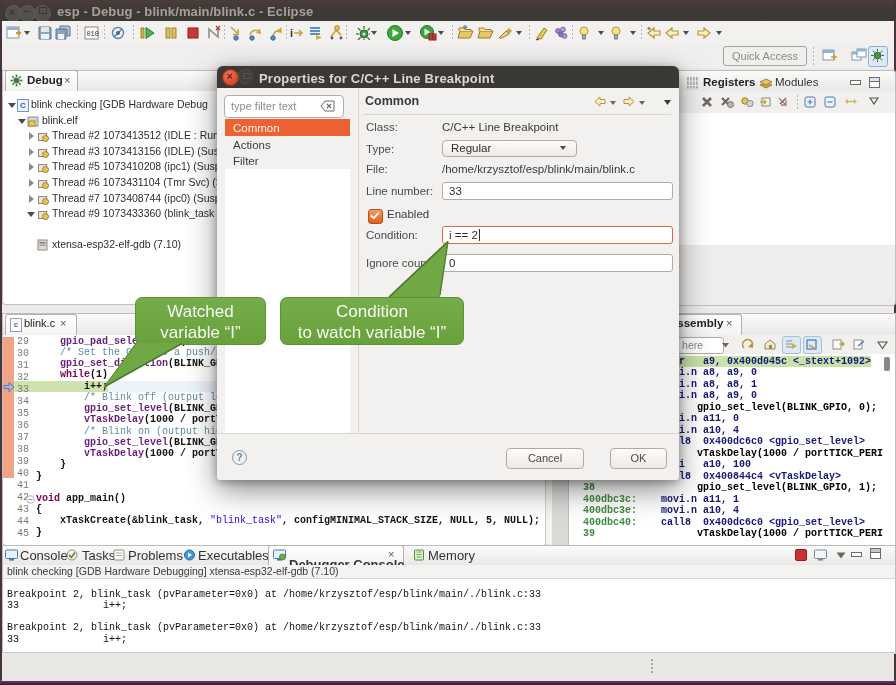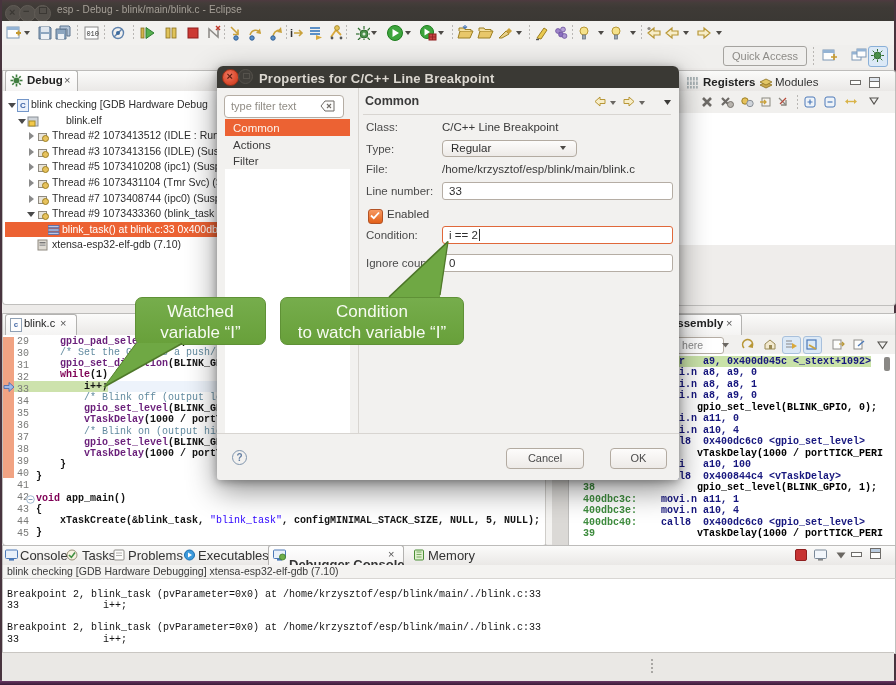--- a/index.html
+++ b/index.html
@@ -37,21 +37,21 @@
 <div class="a" style="left:0;top:0;width:2px;height:685px;background:#48343e;"></div>
 <div class="a" style="left:894px;top:0;width:2px;height:685px;background:#48343e;"></div>
 <div class="a" style="left:0;top:680px;width:896px;height:5px;background:linear-gradient(#7a4473 0px,#5c2f57 2px,#3a1b37 5px);"></div>
 
 <div class="a" style="left:5px;top:5px;width:15px;height:15px;border-radius:50%;background:#534f4a;border:1px solid #625d57;"></div>
 <div class="a" style="left:19px;top:5px;width:15px;height:15px;border-radius:50%;background:#534f4a;border:1px solid #625d57;"></div>
 <div class="a" style="left:34px;top:5px;width:15px;height:15px;border-radius:50%;background:#534f4a;border:1px solid #625d57;"></div>
 <div class="a" style="left:9px;top:6px;color:#3b3834;font-size:11px;font-weight:bold;">×</div>
 <div class="a" style="left:23px;top:5px;color:#3b3834;font-size:11px;font-weight:bold;">−</div>
 <div class="a" style="left:38.5px;top:6.5px;width:6px;height:5px;border:1.5px solid #3b3834;"></div>
-<div class="a" style="left:57px;top:4px;font-size:10px;font-weight:normal;color:#a6a098;letter-spacing:0.1px;">esp - Debug - blink/main/blink.c - Eclipse</div>
+<div class="a" style="left:57px;top:4px;font-size:13px;font-weight:bold;color:#a6a098;letter-spacing:0.1px;">esp - Debug - blink/main/blink.c - Eclipse</div>
 
 <div class="a" style="left:2px;top:21px;width:892px;height:24px;background:#f2f1ef;"></div>
 <div id="tb1" class="a" style="left:0;top:21px;width:896px;height:24px;">
  <svg class="a" style="left:6px;top:4px;" width="16" height="16">
       <rect x="1" y="2" width="12" height="11" fill="#fdfdfd" stroke="#7d97b5" stroke-width="1"></rect>
       <rect x="1" y="2" width="12" height="3" fill="#94b3d4"></rect>
       <path d="M10,8 L15,8 M12.5,5.5 L12.5,10.5" stroke="#c79a2f" stroke-width="1.8"></path>
     </svg>
  <div class="dd" style="left:24px;top:10px;"></div>
  <svg class="a" style="left:37px;top:4px;" width="16" height="16">
@@ -256,21 +256,21 @@
    <span class="exp open" style="left:3px;"></span>
    <span class="a" style="left:12px;top:2px;width:10px;height:11px;background:#eaf1fb;border:1px solid #7396c8;font-size:8px;line-height:11px;text-align:center;color:#3b62a5;font-weight:bold;">C</span>
    <span class="a" style="left:26px;">blink checking [GDB Hardware Debug</span>
  </div>
  <div class="treerow" style="top:21.6px;">
    <span class="exp open" style="left:13px;"></span>
    <svg class="a" style="left:22px;top:2px;" width="12" height="12">
         <rect x="1" y="2" width="10" height="9" fill="#cfd4da" stroke="#8a8f96" stroke-width="1"></rect>
         <rect x="2" y="6" width="6" height="5" fill="#f3c94a" stroke="#a98b24" stroke-width="1"></rect>
       </svg>
-   <span class="a" style="left:37px;margin-left:24px;">blink.elf</span>
+   <span class="a" style="left:37px;">blink.elf</span>
  </div>
  <div class="treerow" style="top:37.2px;">
    <span class="exp closed" style="left:24px;"></span>
    <svg class="a" style="left:32px;top:2px;" width="12" height="12">
         <rect x="1.5" y="3.5" width="8" height="7" fill="#e8e4da" stroke="#8f8a80" stroke-width="1"></rect>
         <circle cx="8.5" cy="8.5" r="3" fill="#e7c25c" stroke="#9c7f22" stroke-width="1"></circle>
       </svg>
    <span class="a" style="left:47px;">Thread #2 1073413512 (IDLE : Runn</span>
  </div>
  <div class="treerow" style="top:52.8px;">
@@ -305,28 +305,20 @@
       </svg>
    <span class="a" style="left:47px;">Thread #7 1073408744 (ipc0) (Susp</span>
  </div>
  <div class="treerow" style="top:115.2px;">
    <span class="exp open" style="left:22px;"></span>
    <svg class="a" style="left:32px;top:2px;" width="12" height="12">
         <rect x="1.5" y="3.5" width="8" height="7" fill="#e8e4da" stroke="#8f8a80" stroke-width="1"></rect>
         <circle cx="8.5" cy="8.5" r="3" fill="#e7c25c" stroke="#9c7f22" stroke-width="1"></circle>
       </svg>
    <span class="a" style="left:47px;">Thread #9 1073433360 (blink_task :</span>
- </div>
- <div class="treerow" style="top:130.8px;background:#ec6233;color:#fff;width:215px;">
-   <svg class="a" style="left:43px;top:3px;" width="12" height="10">
-        <rect x="0" y="0.5" width="11" height="2.2" fill="#b9c6e4" stroke="#4c6cae" stroke-width="0.8"></rect>
-        <rect x="0" y="3.9" width="11" height="2.2" fill="#b9c6e4" stroke="#4c6cae" stroke-width="0.8"></rect>
-        <rect x="0" y="7.3" width="11" height="2.2" fill="#b9c6e4" stroke="#4c6cae" stroke-width="0.8"></rect>
-      </svg>
-   <span class="a" style="left:57px;">blink_task() at blink.c:33 0x400db</span>
  </div>
  <div class="treerow" style="top:146.4px;">
    <svg class="a" style="left:32px;top:2px;" width="12" height="12">
         <rect x="1" y="1" width="9" height="10" fill="#dfdbd3" stroke="#8f8a80" stroke-width="1"></rect>
         <rect x="2.5" y="3" width="6" height="1.4" fill="#777"></rect>
         <rect x="2.5" y="5.5" width="6" height="1.4" fill="#999"></rect>
       </svg>
    <span class="a" style="left:47px;">xtensa-esp32-elf-gdb (7.10)</span>
  </div>
 </div>

